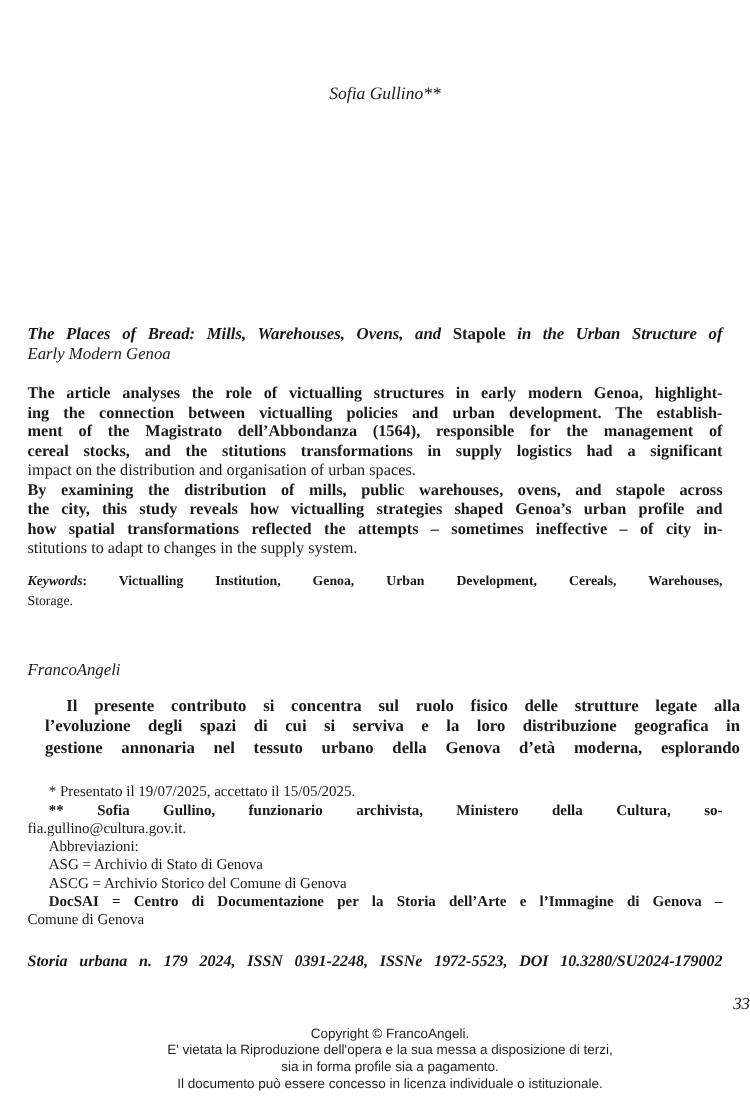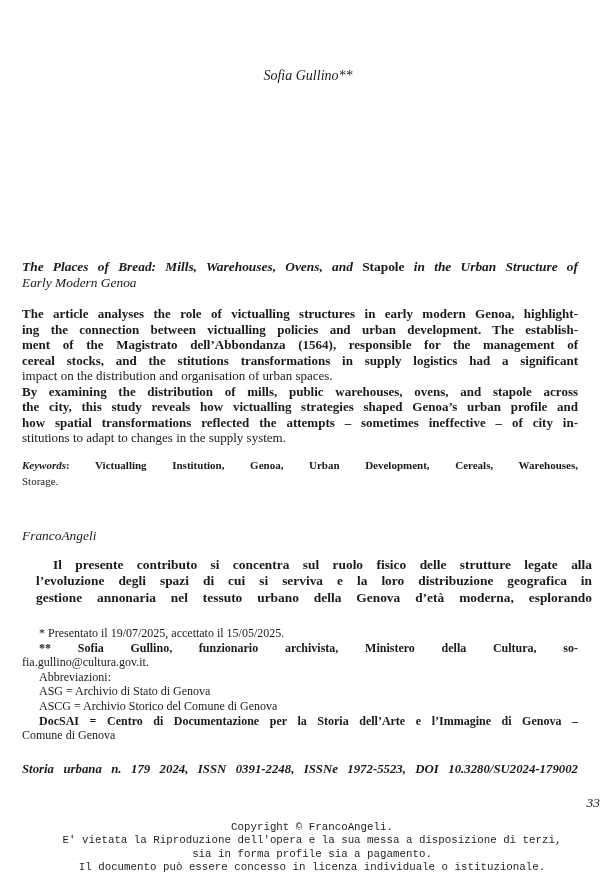--- a/index.html
+++ b/index.html
@@ -59,21 +59,21 @@
     position: absolute; top: 762px; left: 22px; width: 556px;
     font-size: 12.8px; font-style: italic;
   }
   #page-number {
     position: absolute; top: 795px; left: 0; right: 0;
     text-align: right; font-style: italic; font-size: 13.5px;
   }
   #copyright {
     position: absolute; top: 821px; left: 0; right: 0;
     text-align: center;
-    font-family: Liberation Mono, monospace;
+    font-family: Liberation Sans, sans-serif;
     font-size: 10.8px; line-height: 13.4px;
     color: #1f1f1f;
     padding-left: 24px;
   }
 </style>
 </head>
 <body>
 
 <div class="page">
 

